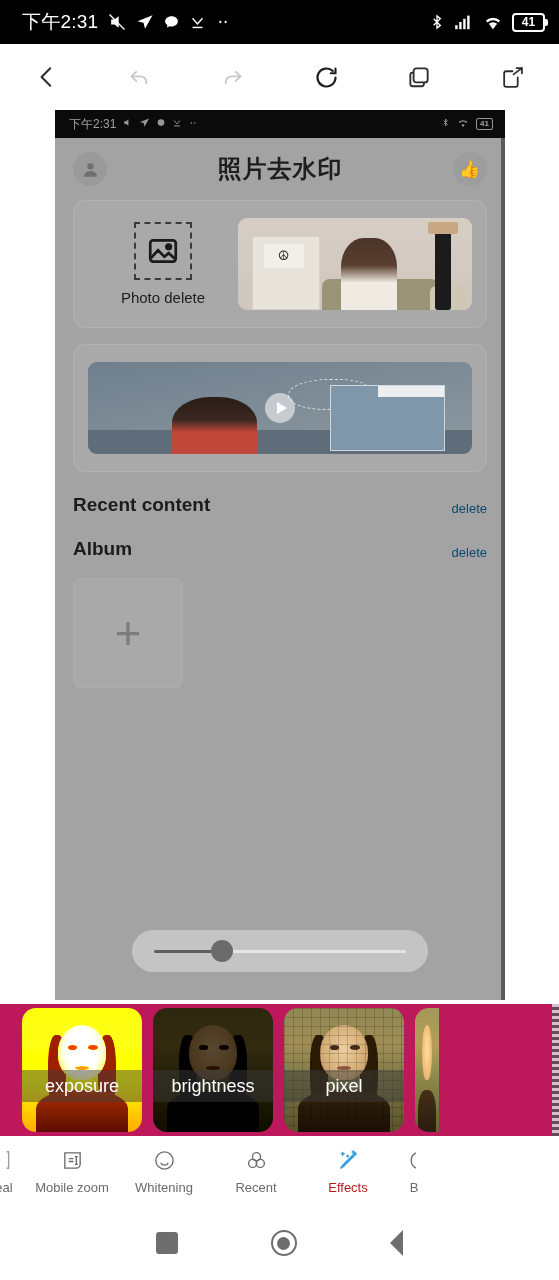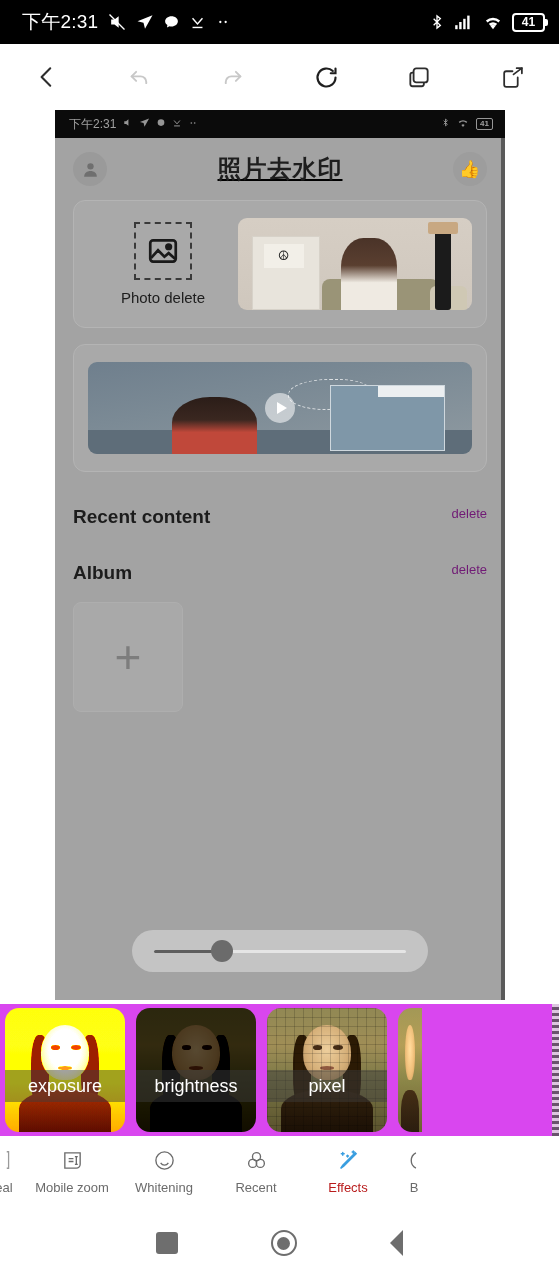--- a/index.html
+++ b/index.html
@@ -68,21 +68,20 @@
   .app-body{
     background:#a3a3a3;
     height:862px;
     position:relative;
     padding:0 18px;
   }
 
   .app-header{
     height:62px; display:flex; align-items:center; justify-content:center;
     position:relative;
-    text-decoration:underline;
   }
   .app-title{
     font-size:24px; color:#1e1e1e; font-weight:700; letter-spacing:1px;
   }
   .avatar{
     position:absolute; left:0; top:50%; transform:translateY(-50%);
     width:34px; height:34px; border-radius:50%;
     background:#9a9a9a; display:flex; align-items:center; justify-content:center;
   }
   .vip{
@@ -184,25 +183,25 @@
     content:""; position:absolute; right:0; top:0; width:58%; height:17%;
     background:#eceff1;
   }
   .th-video .lasso{
     position:absolute; left:52%; top:18%; width:22%; height:34%;
     border:1px dashed rgba(255,255,255,.75); border-radius:50% 40% 55% 45%;
   }
 
   
   .sect-head{
-    display:flex; align-items:flex-start; justify-content:space-between;
-    margin-top:34px;
+    display:flex; align-items:flex-end; justify-content:space-between;
+    margin-top:22px;
   }
   .sect-title{ font-size:19px; color:#1c1c1c; font-weight:700; }
-  .sect-del{ font-size:13px; color:#701a75; }
+  .sect-del{ font-size:13px; color:#0c4a6e; }
   .empty{
     text-align:center; color:#8c8c8c; font-size:15px;
     padding:56px 0 44px;
   }
   .album-grid{ padding-top:18px; }
   .addtile{
     width:110px; height:110px; border-radius:8px;
     background:#a9a9a9; border:1px solid #aeaeae;
     display:flex; align-items:center; justify-content:center;
   }
@@ -232,23 +231,23 @@
   }
   .vscroll{
     position:absolute; right:0; top:0; width:4px; height:100%;
     background:#5a5a5a;
   }
 
   
   .filterstrip{
     position:absolute; left:0; top:1004px; width:559px; height:132px;
     display:flex; align-items:center; gap:11px;
-    padding-left:5px;
+    padding-left:22px;
     overflow:hidden;
-    background:#d946ef;
+    background:#be185d;
   }
   .ftile{
     width:120px; height:124px; border-radius:14px;
     position:relative; overflow:hidden; flex:0 0 auto;
   }
   .ftile .flabel{
     position:absolute; left:0; right:0; bottom:30px;
     height:32px; line-height:32px; text-align:center;
     color:#fff; font-size:18px;
     background:rgba(60,60,60,.48);

